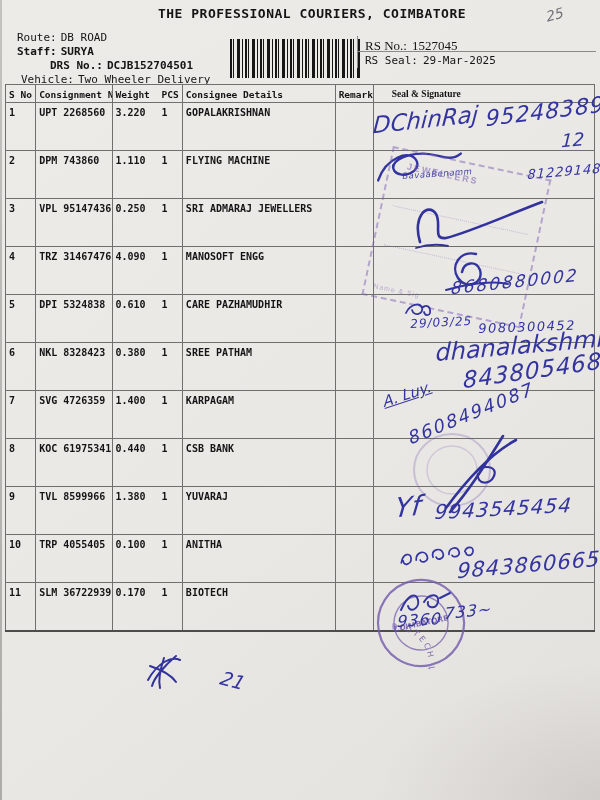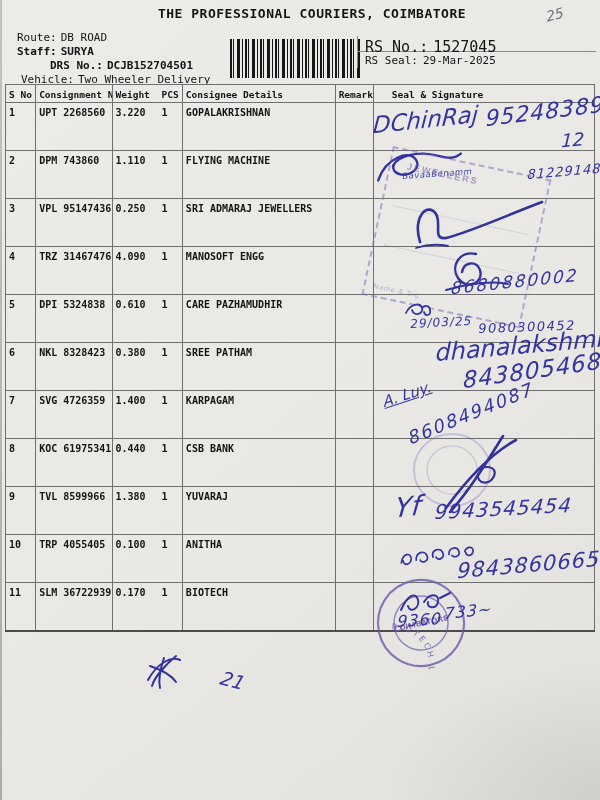--- a/index.html
+++ b/index.html
@@ -25,31 +25,31 @@
   .f-vehicle{top:73px;left:21px;text-decoration:underline;}
 
   .barcode{left:230px;top:39px;width:131px;height:39px;
     background:repeating-linear-gradient(90deg,
       #161616 0px,#161616 2px,transparent 2px,transparent 3px,
       #161616 3px,#161616 4px,transparent 4px,transparent 7px,
       #161616 7px,#161616 10px,transparent 10px,transparent 12px,
       #161616 12px,#161616 13px,transparent 13px,transparent 15px);}
   .rs-vline{left:357px;top:36px;width:1px;height:32px;background:#8a8a88;}
   .rs-hline{left:357px;top:51px;width:239px;height:1px;background:#8a8a88;}
-  .rs-no{left:365px;top:38px;font-size:15px;}
+  .rs-no{left:365px;top:38px;font-size:13px;font-family:Liberation Serif, serif;}
   .rs-date{left:365px;top:54px;font-size:11px;}
   .rs-no .lbl,.rs-date .lbl{margin-right:5px;}
 
   table#tbl{position:absolute;left:5px;top:84px;width:590px;border-collapse:collapse;table-layout:fixed;}
   #tbl th,#tbl td{border:1px solid #6f6f6d;overflow:hidden;}
   #tbl th{font-size:9.5px;text-align:left;padding:3px 3px 2px 3px;font-weight:bold;height:12px;white-space:nowrap;}
   #tbl td{font-size:10px;font-weight:bold;vertical-align:top;padding:4px 2px 0 3px;height:43px;white-space:nowrap;}
   #tbl tbody tr:last-child td{border-bottom:2px solid #4c4c4a;}
   .wcell .w{display:inline-block;width:46px;}
-  .th-seal{padding-left:18px!important;}
+  .th-seal{padding-left:18px!important;font-family:Liberation Serif, serif;}
   .th-pcs{display:inline-block;}
 
   
   .ink{position:absolute;font-family:"DejaVu Sans",sans-serif;font-style:italic;
     color:#3434a0;transform-origin:left top;white-space:nowrap;pointer-events:none;}
   .corner-mark{left:545px;top:9px;font-size:14px;transform:rotate(-16deg) skewX(-6deg);color:#54545e;opacity:.8;}
   .sig-r1-name{left:374px;top:112px;font-size:23px;transform:rotate(-6deg) skewX(-10deg);}
   .sig-r1-phone{left:486px;top:106px;font-size:22px;transform:rotate(-7deg) skewX(-8deg);letter-spacing:1px;}
   .sig-r1-cont{left:562px;top:130px;font-size:18px;transform:rotate(-5deg) skewX(-8deg);}
   .sig-r2-name{left:402px;top:171px;font-size:8.5px;transform:rotate(-4deg);letter-spacing:.5px;opacity:.9;}

